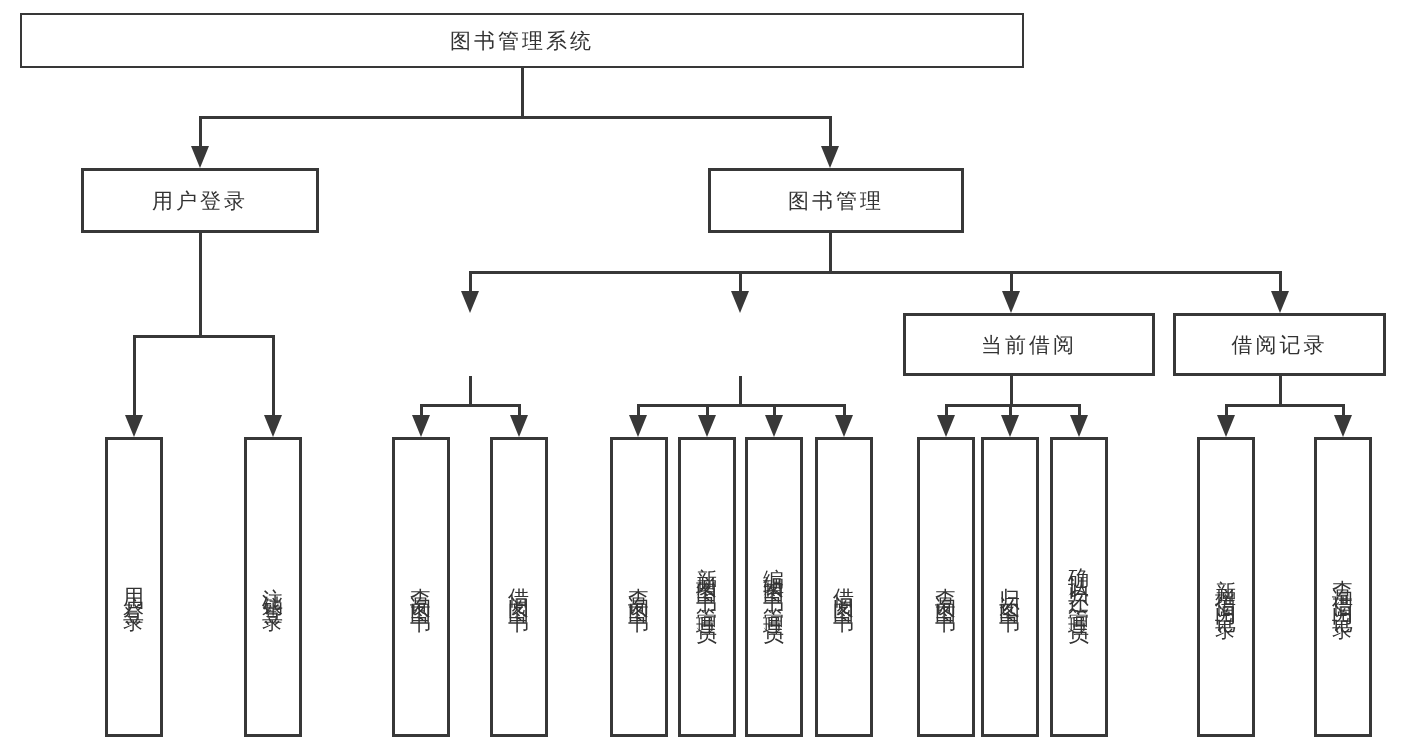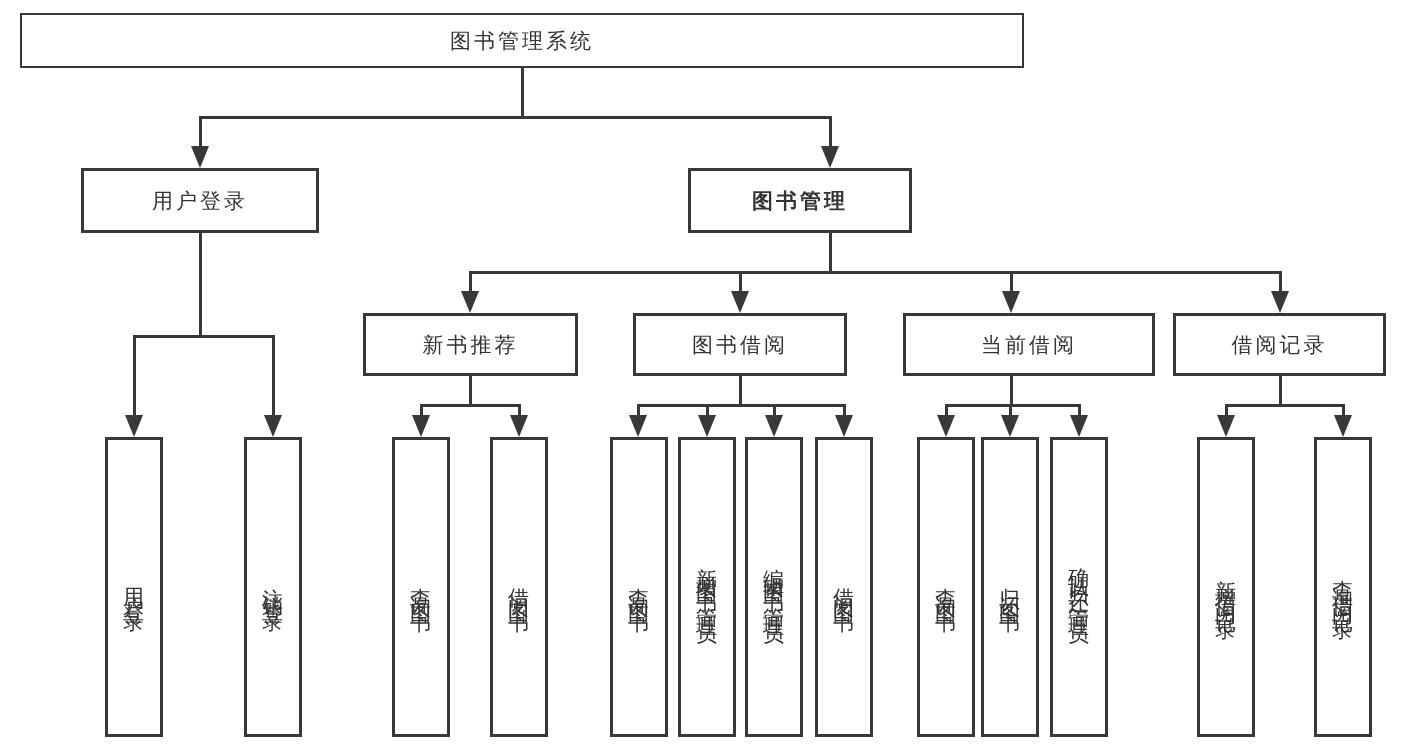--- a/index.html
+++ b/index.html
@@ -57,42 +57,40 @@
   <div class="box root" style="left:20px;top:13px;width:1004px;height:55px;">图书管理系统</div>
 
   <div class="v" style="left:521px;top:66px;height:52px;"></div>
   <div class="h" style="left:199px;top:116px;width:633px;"></div>
   <div class="v" style="left:199px;top:116px;height:32px;"></div>
   <div class="a" style="left:191px;top:146px;"></div>
   <div class="v" style="left:829px;top:116px;height:32px;"></div>
   <div class="a" style="left:821px;top:146px;"></div>
 
   <div class="box" style="left:81px;top:168px;width:238px;height:65px;">用户登录</div>
-  <div class="box" style="left:688px;top:168px;width:224px;height:65px;font-weight:bold;">图书管理</div>
+  <div class="box" style="left:708px;top:168px;width:256px;height:65px;">图书管理</div>
 
   <div class="v" style="left:199px;top:233px;height:104px;"></div>
   <div class="h" style="left:133px;top:335px;width:142px;"></div>
   <div class="v" style="left:133px;top:335px;height:82px;"></div>
   <div class="a" style="left:125px;top:415px;"></div>
   <div class="v" style="left:272px;top:335px;height:82px;"></div>
   <div class="a" style="left:264px;top:415px;"></div>
 
   <div class="v" style="left:829px;top:233px;height:41px;"></div>
   <div class="h" style="left:469px;top:271px;width:813px;"></div>
   <div class="v" style="left:469px;top:271px;height:22px;"></div>
   <div class="a" style="left:461px;top:291px;"></div>
   <div class="v" style="left:739px;top:271px;height:22px;"></div>
   <div class="a" style="left:731px;top:291px;"></div>
   <div class="v" style="left:1010px;top:271px;height:22px;"></div>
   <div class="a" style="left:1002px;top:291px;"></div>
   <div class="v" style="left:1279px;top:271px;height:22px;"></div>
   <div class="a" style="left:1271px;top:291px;"></div>
 
-  <div class="box" style="left:363px;top:313px;width:215px;height:63px;">新书推荐</div>
-  <div class="box" style="left:633px;top:313px;width:214px;height:63px;">图书借阅</div>
   <div class="box" style="left:903px;top:313px;width:252px;height:63px;">当前借阅</div>
   <div class="box" style="left:1173px;top:313px;width:213px;height:63px;">借阅记录</div>
 
   <div class="v" style="left:469px;top:376px;height:31px;"></div>
   <div class="h" style="left:420px;top:404px;width:101px;"></div>
   <div class="v" style="left:420px;top:404px;height:13px;"></div>
   <div class="a" style="left:412px;top:415px;"></div>
   <div class="v" style="left:518px;top:404px;height:13px;"></div>
   <div class="a" style="left:510px;top:415px;"></div>
 

